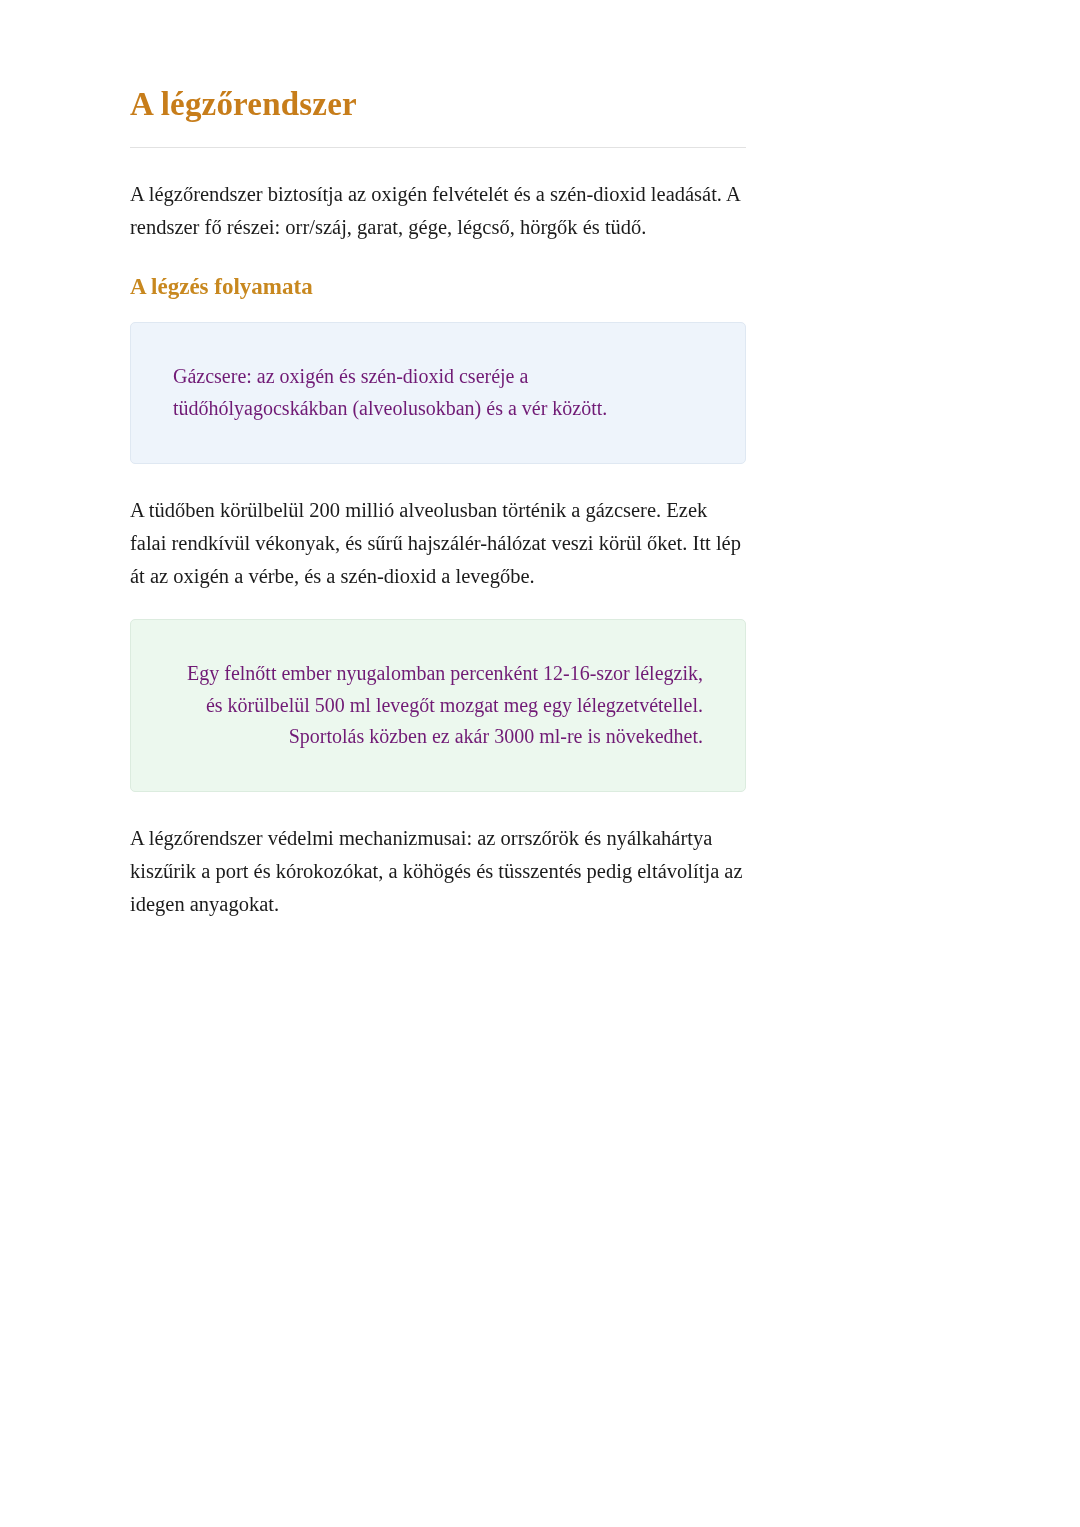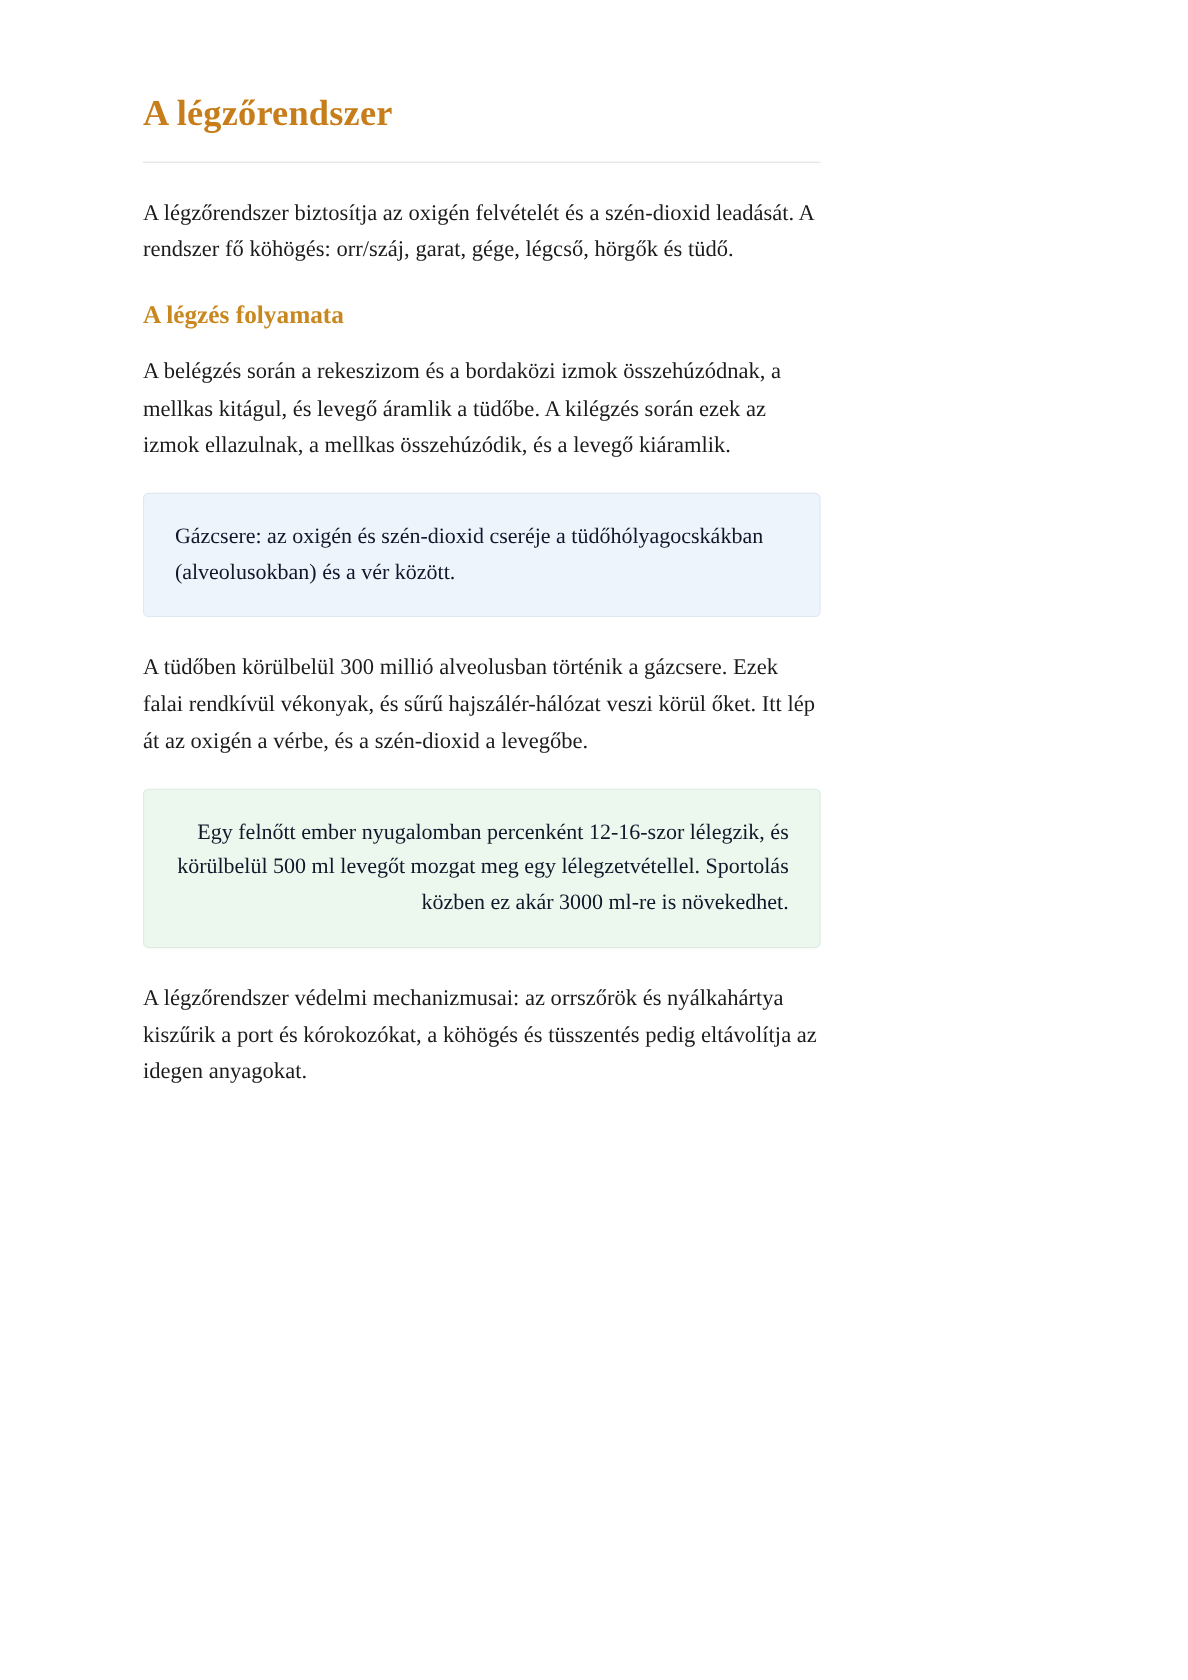--- a/index.html
+++ b/index.html
@@ -48,55 +48,54 @@
     margin: 30px 0 22px 0;
   }
   .callout {
     box-sizing: border-box;
     border-radius: 5px;
     padding: 24px 28px 24px 28px;
     margin: 6px 0 30px 0;
     max-width: 820px;
   }
   .callout p {
-    margin: 0;
+    margin: 14px;
     font-size: 20px;
     line-height: 1.58;
-    color: #0f172a;
+    color: #701a75;
   }
   .callout-info {
     background: #eef4fb;
     border: 1px solid #dfe8f2;
   }
   .callout-fact {
     background: #ecf8ee;
     border: 1px solid #dcecdf;
     text-align: right;
   }
   .spacer-bottom { height: 380px; }
 </style>
 </head>
 <body>
 
 <div class="page">
 
   <h1 class="doc-title">A légzőrendszer</h1>
   <hr class="title-rule">
 
-  <p class="body-text">A légzőrendszer biztosítja az oxigén felvételét és a szén-dioxid leadását. A rendszer fő köhögés: orr/száj, garat, gége, légcső, hörgők és tüdő.</p>
+  <p class="body-text">A légzőrendszer biztosítja az oxigén felvételét és a szén-dioxid leadását. A rendszer fő részei: orr/száj, garat, gége, légcső, hörgők és tüdő.</p>
 
   <h2 class="section-heading">A légzés folyamata</h2>
 
-  <p class="body-text">A belégzés során a rekeszizom és a bordaközi izmok összehúzódnak, a mellkas kitágul, és levegő áramlik a tüdőbe. A kilégzés során ezek az izmok ellazulnak, a mellkas összehúzódik, és a levegő kiáramlik.</p>
 
   <div class="callout callout-info">
     <p>Gázcsere: az oxigén és szén-dioxid cseréje a tüdőhólyagocskákban (alveolusokban) és a vér között.</p>
   </div>
 
-  <p class="body-text">A tüdőben körülbelül 300 millió alveolusban történik a gázcsere. Ezek falai rendkívül vékonyak, és sűrű hajszálér-hálózat veszi körül őket. Itt lép át az oxigén a vérbe, és a szén-dioxid a levegőbe.</p>
+  <p class="body-text">A tüdőben körülbelül 200 millió alveolusban történik a gázcsere. Ezek falai rendkívül vékonyak, és sűrű hajszálér-hálózat veszi körül őket. Itt lép át az oxigén a vérbe, és a szén-dioxid a levegőbe.</p>
 
   <div class="callout callout-fact">
     <p>Egy felnőtt ember nyugalomban percenként 12-16-szor lélegzik, és körülbelül 500 ml levegőt mozgat meg egy lélegzetvétellel. Sportolás közben ez akár 3000 ml-re is növekedhet.</p>
   </div>
 
   <p class="body-text">A légzőrendszer védelmi mechanizmusai: az orrszőrök és nyálkahártya kiszűrik a port és kórokozókat, a köhögés és tüsszentés pedig eltávolítja az idegen anyagokat.</p>
 
   <div class="spacer-bottom"></div>
 </div>
 

